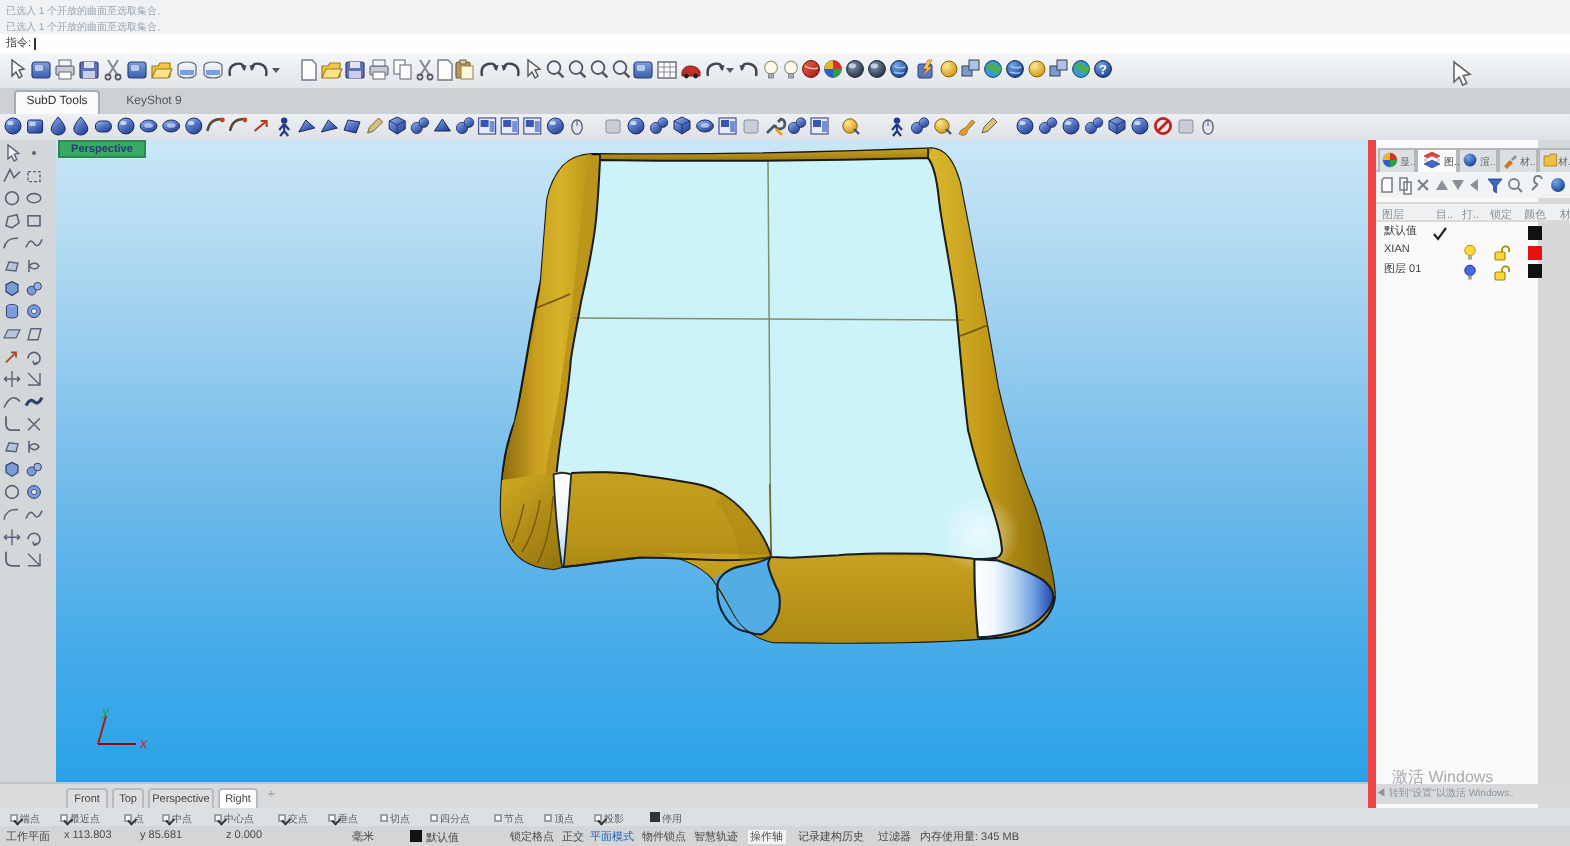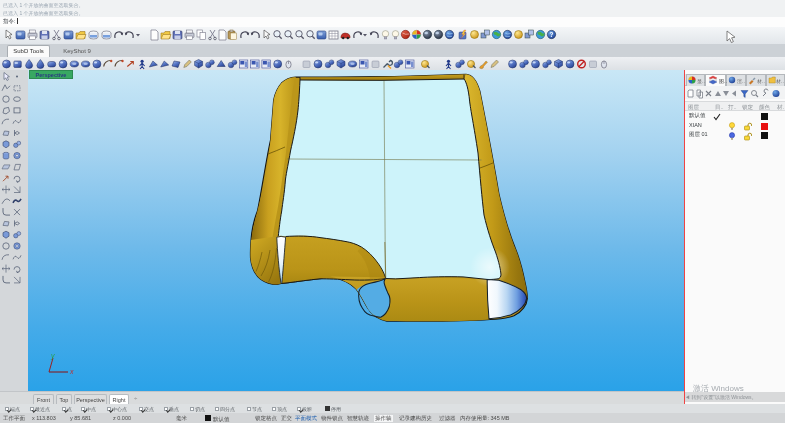--- a/index.html
+++ b/index.html
@@ -10,21 +10,21 @@
 .cmd .l3{position:absolute;left:3px;top:18px;color:#3a3f44;font-size:5.5px}
 .cmd .inp{position:absolute;left:0;top:16.5px;width:785px;height:10px;background:#fdfdfd}
 .tb1{left:0;top:27px;width:785px;height:17px;background:linear-gradient(#f4f6f8,#e2e6ea)}
 .tabrow{left:0;top:44px;width:785px;height:13px;background:#ccd1d6}
 .tab1{position:absolute;left:7px;top:1px;width:43px;height:12px;background:#fbfbfb;border:1px solid #a8adb2;border-bottom:none;border-radius:2px 2px 0 0;font-size:6px;color:#333;text-align:center;line-height:11px}
 .tab2{position:absolute;left:56px;top:2px;width:42px;height:11px;font-size:6px;color:#555;text-align:center;line-height:10px}
 .tb2{left:0;top:57px;width:785px;height:13px;background:linear-gradient(#eef0f3,#dde1e5)}
 .sidebar{left:0;top:70px;width:28px;height:321px;background:#d4d7da}
 .vp{left:28px;top:70px;width:656px;height:321px;background:linear-gradient(#c9e7f6,#a5d3f0 25%,#6fbaea 55%,#45abe9 80%,#2aa2e8)}
 .vptitle{position:absolute;left:1px;top:0;width:44px;height:9px;background:#38a862;border:1px solid #2c8a50;color:#2a3a80;font-size:5.5px;line-height:8px;text-align:center;font-weight:bold}
-.rp{left:684px;top:70px;width:101px;height:334px;background:#fafafa;border-left:1px solid #ef4444}
+.rp{left:684px;top:70px;width:85px;height:334px;background:#fafafa;border-left:4px solid #ef4444}
 .rptabs{position:absolute;left:0;top:4px;width:101px;height:12px;background:#e2e5e8;border-bottom:1px solid #c0c4c8}
 .rptab{position:absolute;top:0;height:12px;border:1px solid #b4b8bc;border-bottom:none;background:#dde0e3;font-size:5px;color:#666}
 .rptab.on{background:#fbfbfb}
 .rtool{position:absolute;left:0;top:16px;width:101px;height:13px;background:#f2f3f4}
 .rhdr{position:absolute;left:0;top:31px;width:101px;height:10px;background:#eff0f1;border-top:1px solid #d8dadc;border-bottom:1px solid #d8dadc;font-size:5.5px;color:#8a8f94}
 .rrow{position:absolute;left:0;width:101px;height:9.5px;font-size:5.5px;color:#3c4043}
 .sw{position:absolute;width:7px;height:7px;top:1px}
 .vptabs{left:0;top:391px;width:684px;height:13px;background:#d9dbdc;border-top:1px solid #c2c5c8}
 .vtab{position:absolute;top:2px;height:11px;background:#dddedf;border:1px solid #b8bcc0;border-bottom:none;border-radius:2px 2px 0 0;font-size:5.5px;color:#444;text-align:center;line-height:10px}
 .osnap{left:0;top:404px;width:785px;height:8.5px;background:#dde0e2;font-size:5px;color:#5a5f64}

